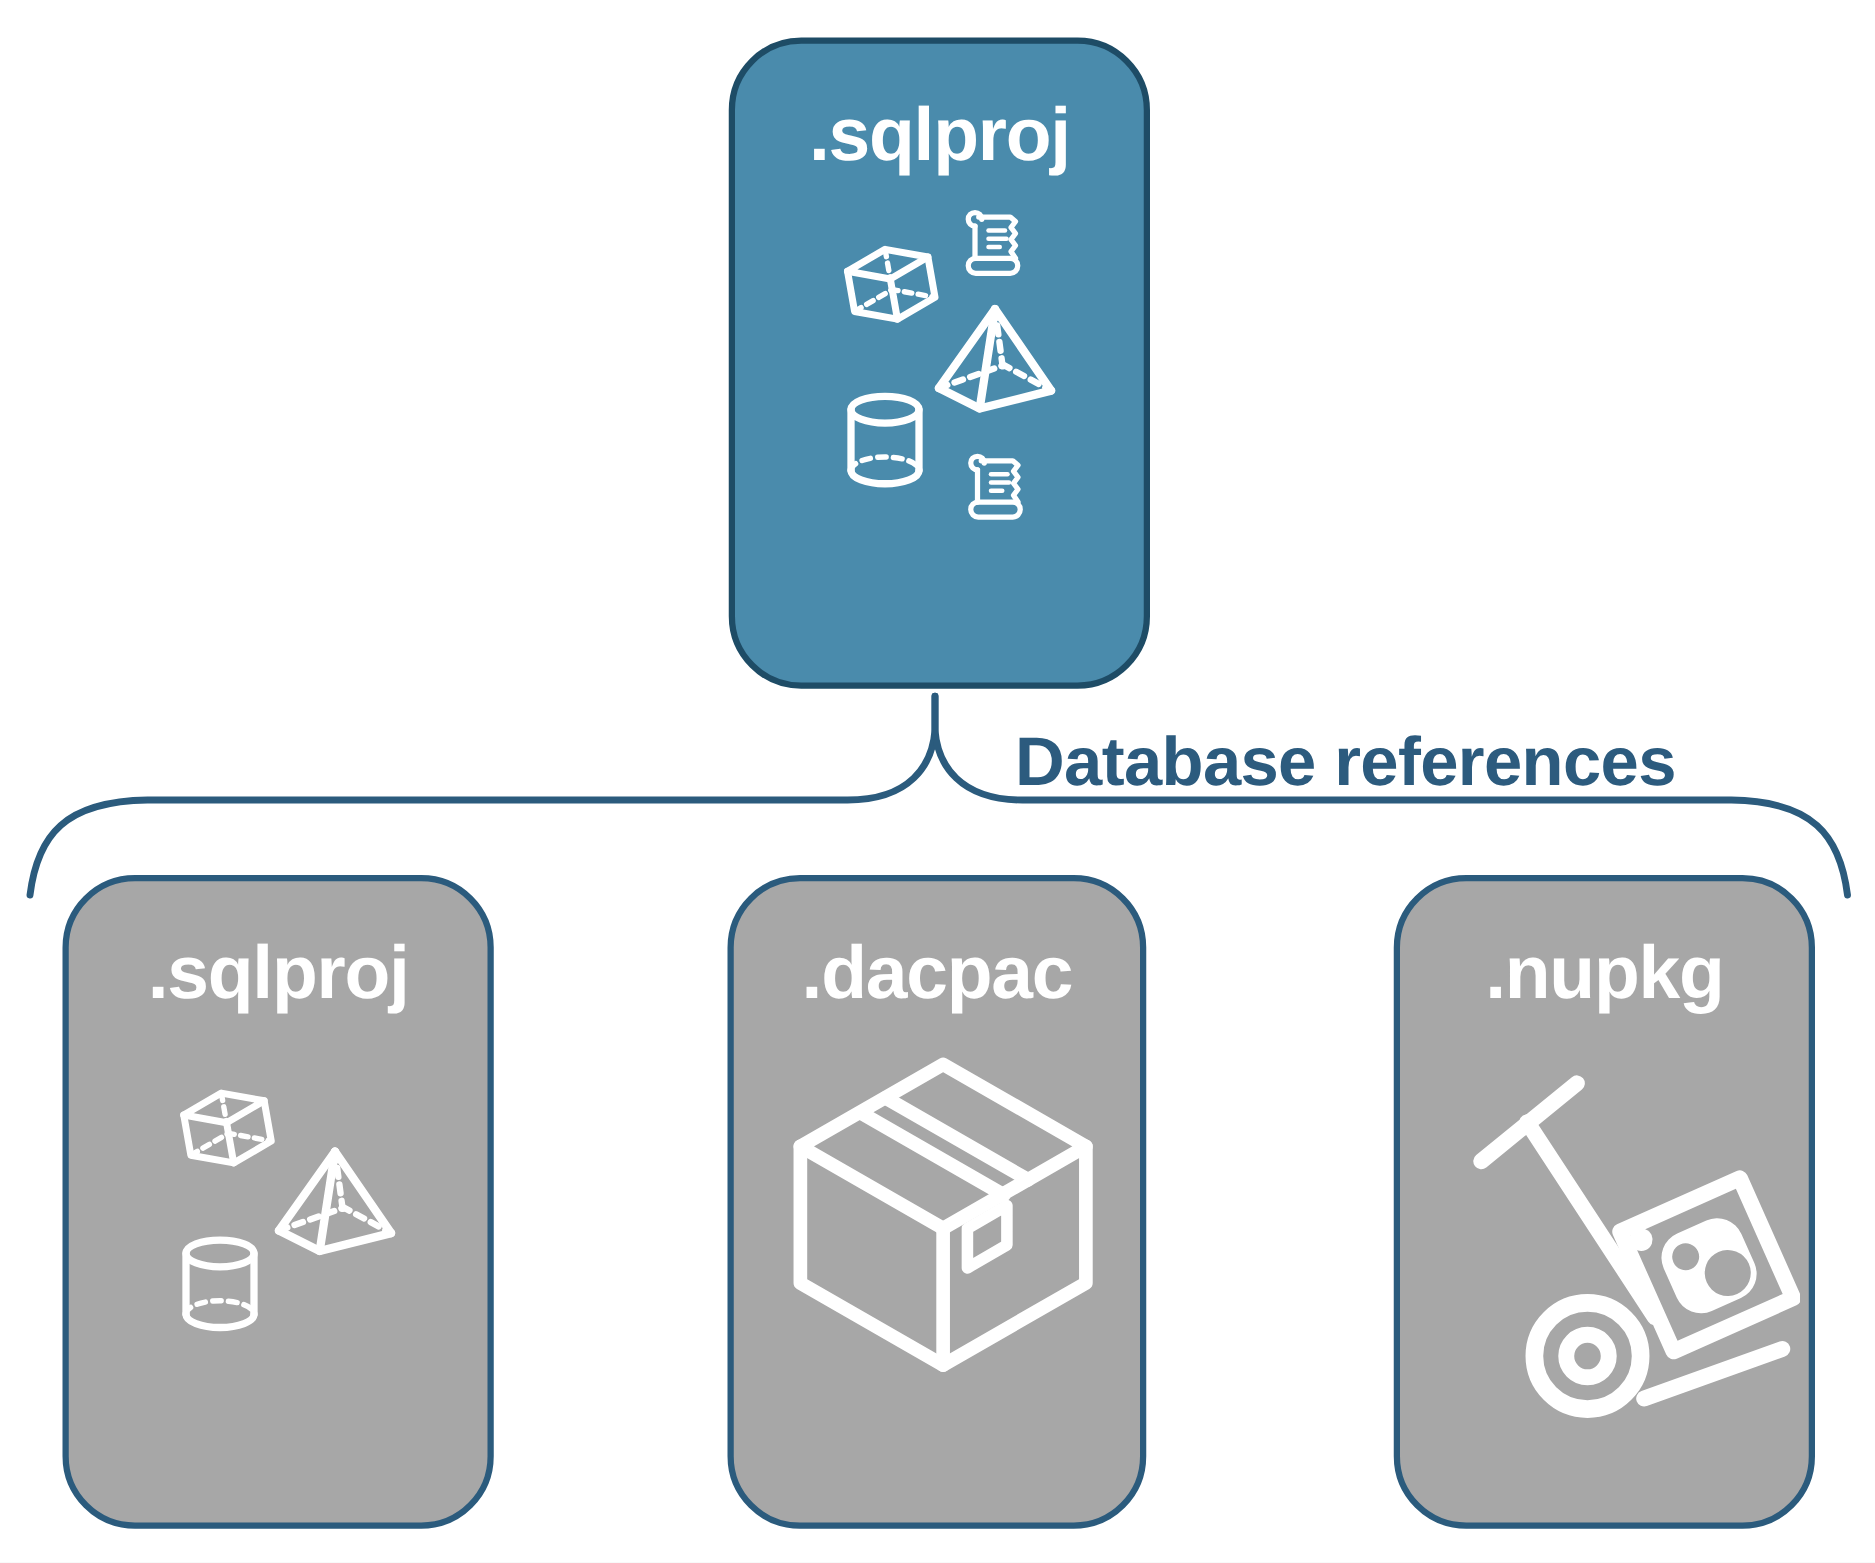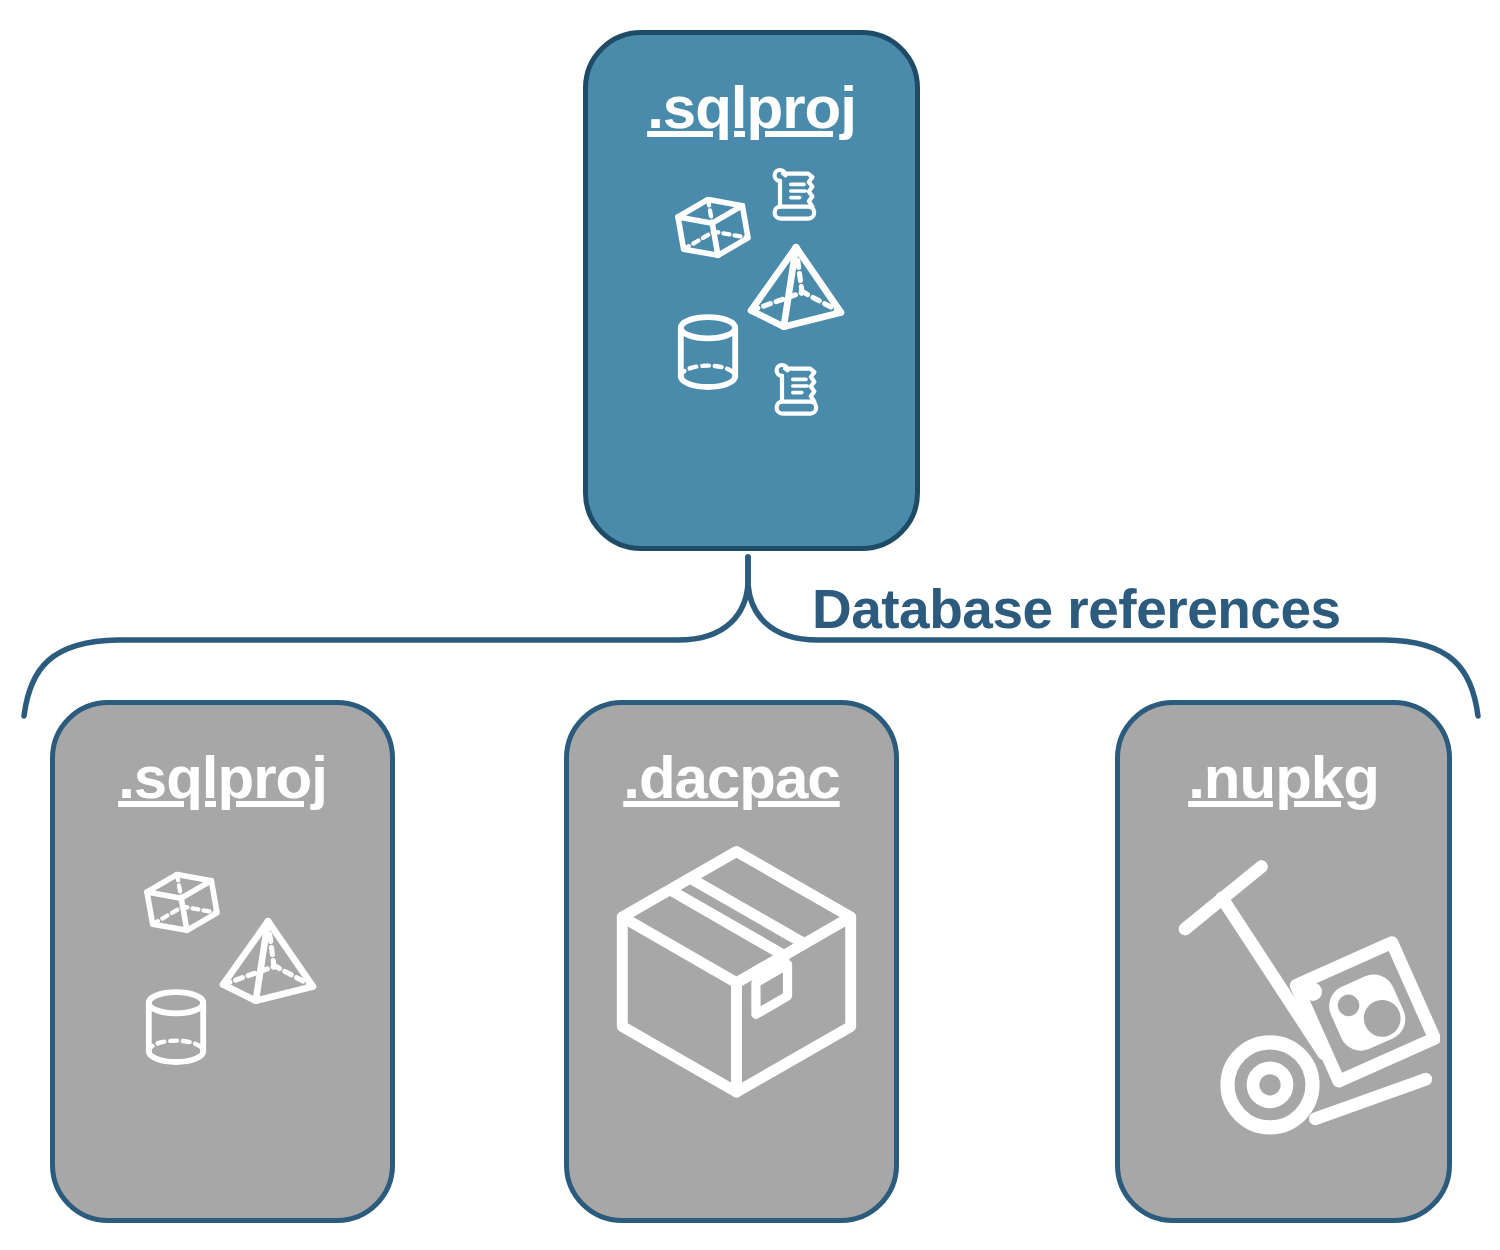--- a/index.html
+++ b/index.html
@@ -21,27 +21,26 @@
   .card{position:absolute;border-radius:58px;border:5px solid;}
   .card.root{
     left:583px;top:30px;width:337px;height:521px;
     background:var(--root-fill);border-color:var(--root-border);
   }
   .card.child{
     top:700px;width:340px;height:523px;
     background:var(--child-fill);border-color:var(--child-border);
   }
   .card.child.c1{left:50px;width:345px;}
-  .card.child.c2{left:564px;width:335px;}
+  .card.child.c2{left:582px;width:335px;}
   .card.child.c3{left:1115px;width:337px;}
   .card-title{
     margin-top:38px;text-align:center;
     font-size:60px;font-weight:700;letter-spacing:-1px;
     color:var(--card-label-text);
-    text-decoration:underline;
   }
   .icon{position:absolute;}
   .brace{position:absolute;left:0;top:0;width:1500px;height:1250px;pointer-events:none;}
   .connector-label{
     position:absolute;left:812px;top:577px;
     font-size:55px;font-weight:700;letter-spacing:-0.5px;
     color:var(--connector-label-text);white-space:nowrap;
   }
   svg{display:block;}
 </style>

